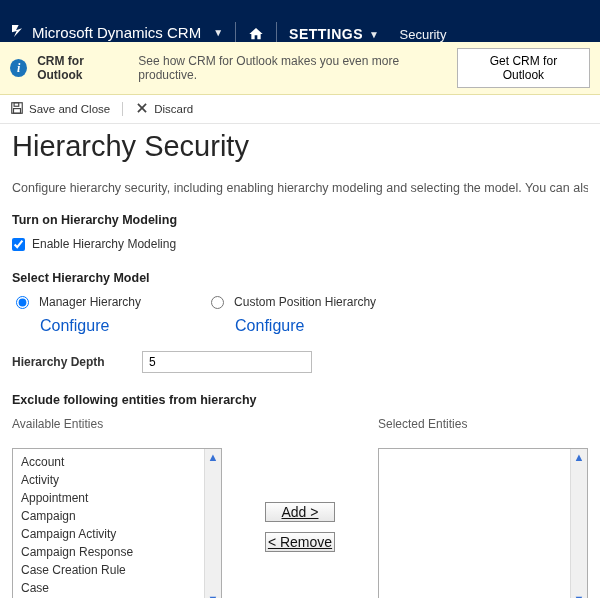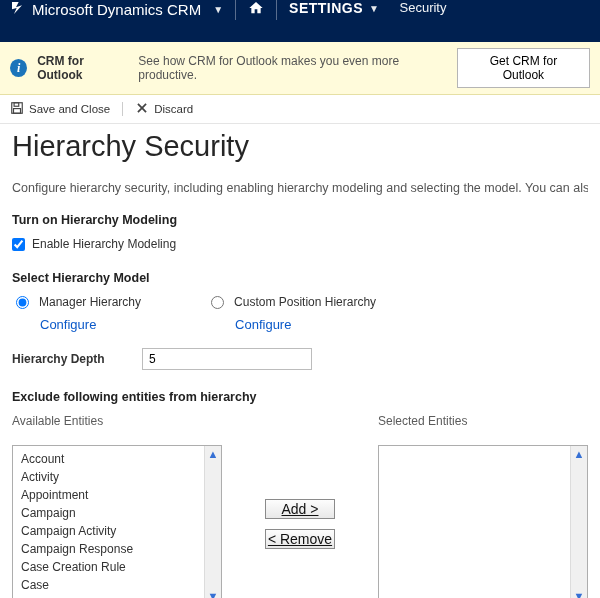--- a/index.html
+++ b/index.html
@@ -1,19 +1,19 @@
 <!DOCTYPE html>
 <html><head>
 <meta charset="utf-8">
 <style>
   * { box-sizing: border-box; margin: 0; padding: 0; }
   body { font-family: "Segoe UI", Tahoma, sans-serif; font-size: 12px; color: #333; background: #fff; width: 600px; overflow: hidden; }
 
   
-  .topnav { background: #002050; color: #fff; height: 42px; display: flex; align-items: flex-start; padding: 0 10px; }
+  .topnav { background: #002050; color: #fff; height: 42px; display: flex; align-items: flex-end; padding: 0 10px; }
   .topnav .logo { display: flex; align-items: center; gap: 6px; font-size: 15px; font-weight: 400; }
   .topnav .logo svg { width: 16px; height: 16px; fill: #fff; }
   .topnav .chev { margin-left: 6px; font-size: 10px; opacity: .9; }
   .topnav .sep { width: 1px; height: 20px; background: rgba(255,255,255,.35); margin: 0 12px; }
   .topnav .home svg { width: 16px; height: 16px; fill: #fff; display: block; }
   .topnav .navseg { font-size: 14px; letter-spacing: .5px; font-weight: 600; display: flex; align-items: center; }
   .topnav .crumb { margin-left: 20px; font-size: 13px; opacity: .95; }
 
   
   .infobar { background: #fffbdb; border-bottom: 1px solid #e6e0a4; display: flex; align-items: center; padding: 6px 10px; gap: 10px; }
@@ -36,21 +36,21 @@
   .section-title { font-weight: 700; font-size: 12.5px; color: #222; margin-bottom: 10px; }
   .section { margin-bottom: 20px; }
 
   .check-row { display: flex; align-items: center; gap: 7px; }
   .check-row input[type=checkbox] { width: 13px; height: 13px; }
 
   .radio-row { display: flex; gap: 70px; margin-left: 4px; }
   .radio-opt { display: flex; flex-direction: column; gap: 8px; }
   .radio-opt .r-top { display: flex; align-items: center; gap: 10px; }
   .radio-opt input[type=radio] { width: 13px; height: 13px; }
-  .config-link { color: #0b59c9; font-size: 13px; cursor: pointer; margin-left: 24px; }
+  .config-link { color: #0b59c9; font-size: 16px; cursor: pointer; margin-left: 24px; }
 
   .depth-row { display: flex; align-items: center; margin-top: 16px; }
   .depth-row label { font-weight: 600; font-size: 12px; width: 130px; }
   .depth-row input[type=text] { width: 170px; height: 22px; border: 1px solid #bcbcbc; padding: 0 6px; font-size: 12px; }
 
   .exclude-grid { display: grid; grid-template-columns: 210px 1fr 210px; gap: 0; align-items: stretch; margin-top: 8px; }
   .col-head { color: #5b5b5b; font-size: 12px; margin-bottom: 17px; }
   .listbox { position: relative; height: 160px; border: 1px solid #adadad; background: #fff; }
   .listbox .items { position: absolute; inset: 0 17px 0 0; overflow: hidden; padding: 4px 0; }
   .listbox .items div { padding: 2px 8px; font-size: 12px; color: #333; cursor: default; white-space: nowrap; }

